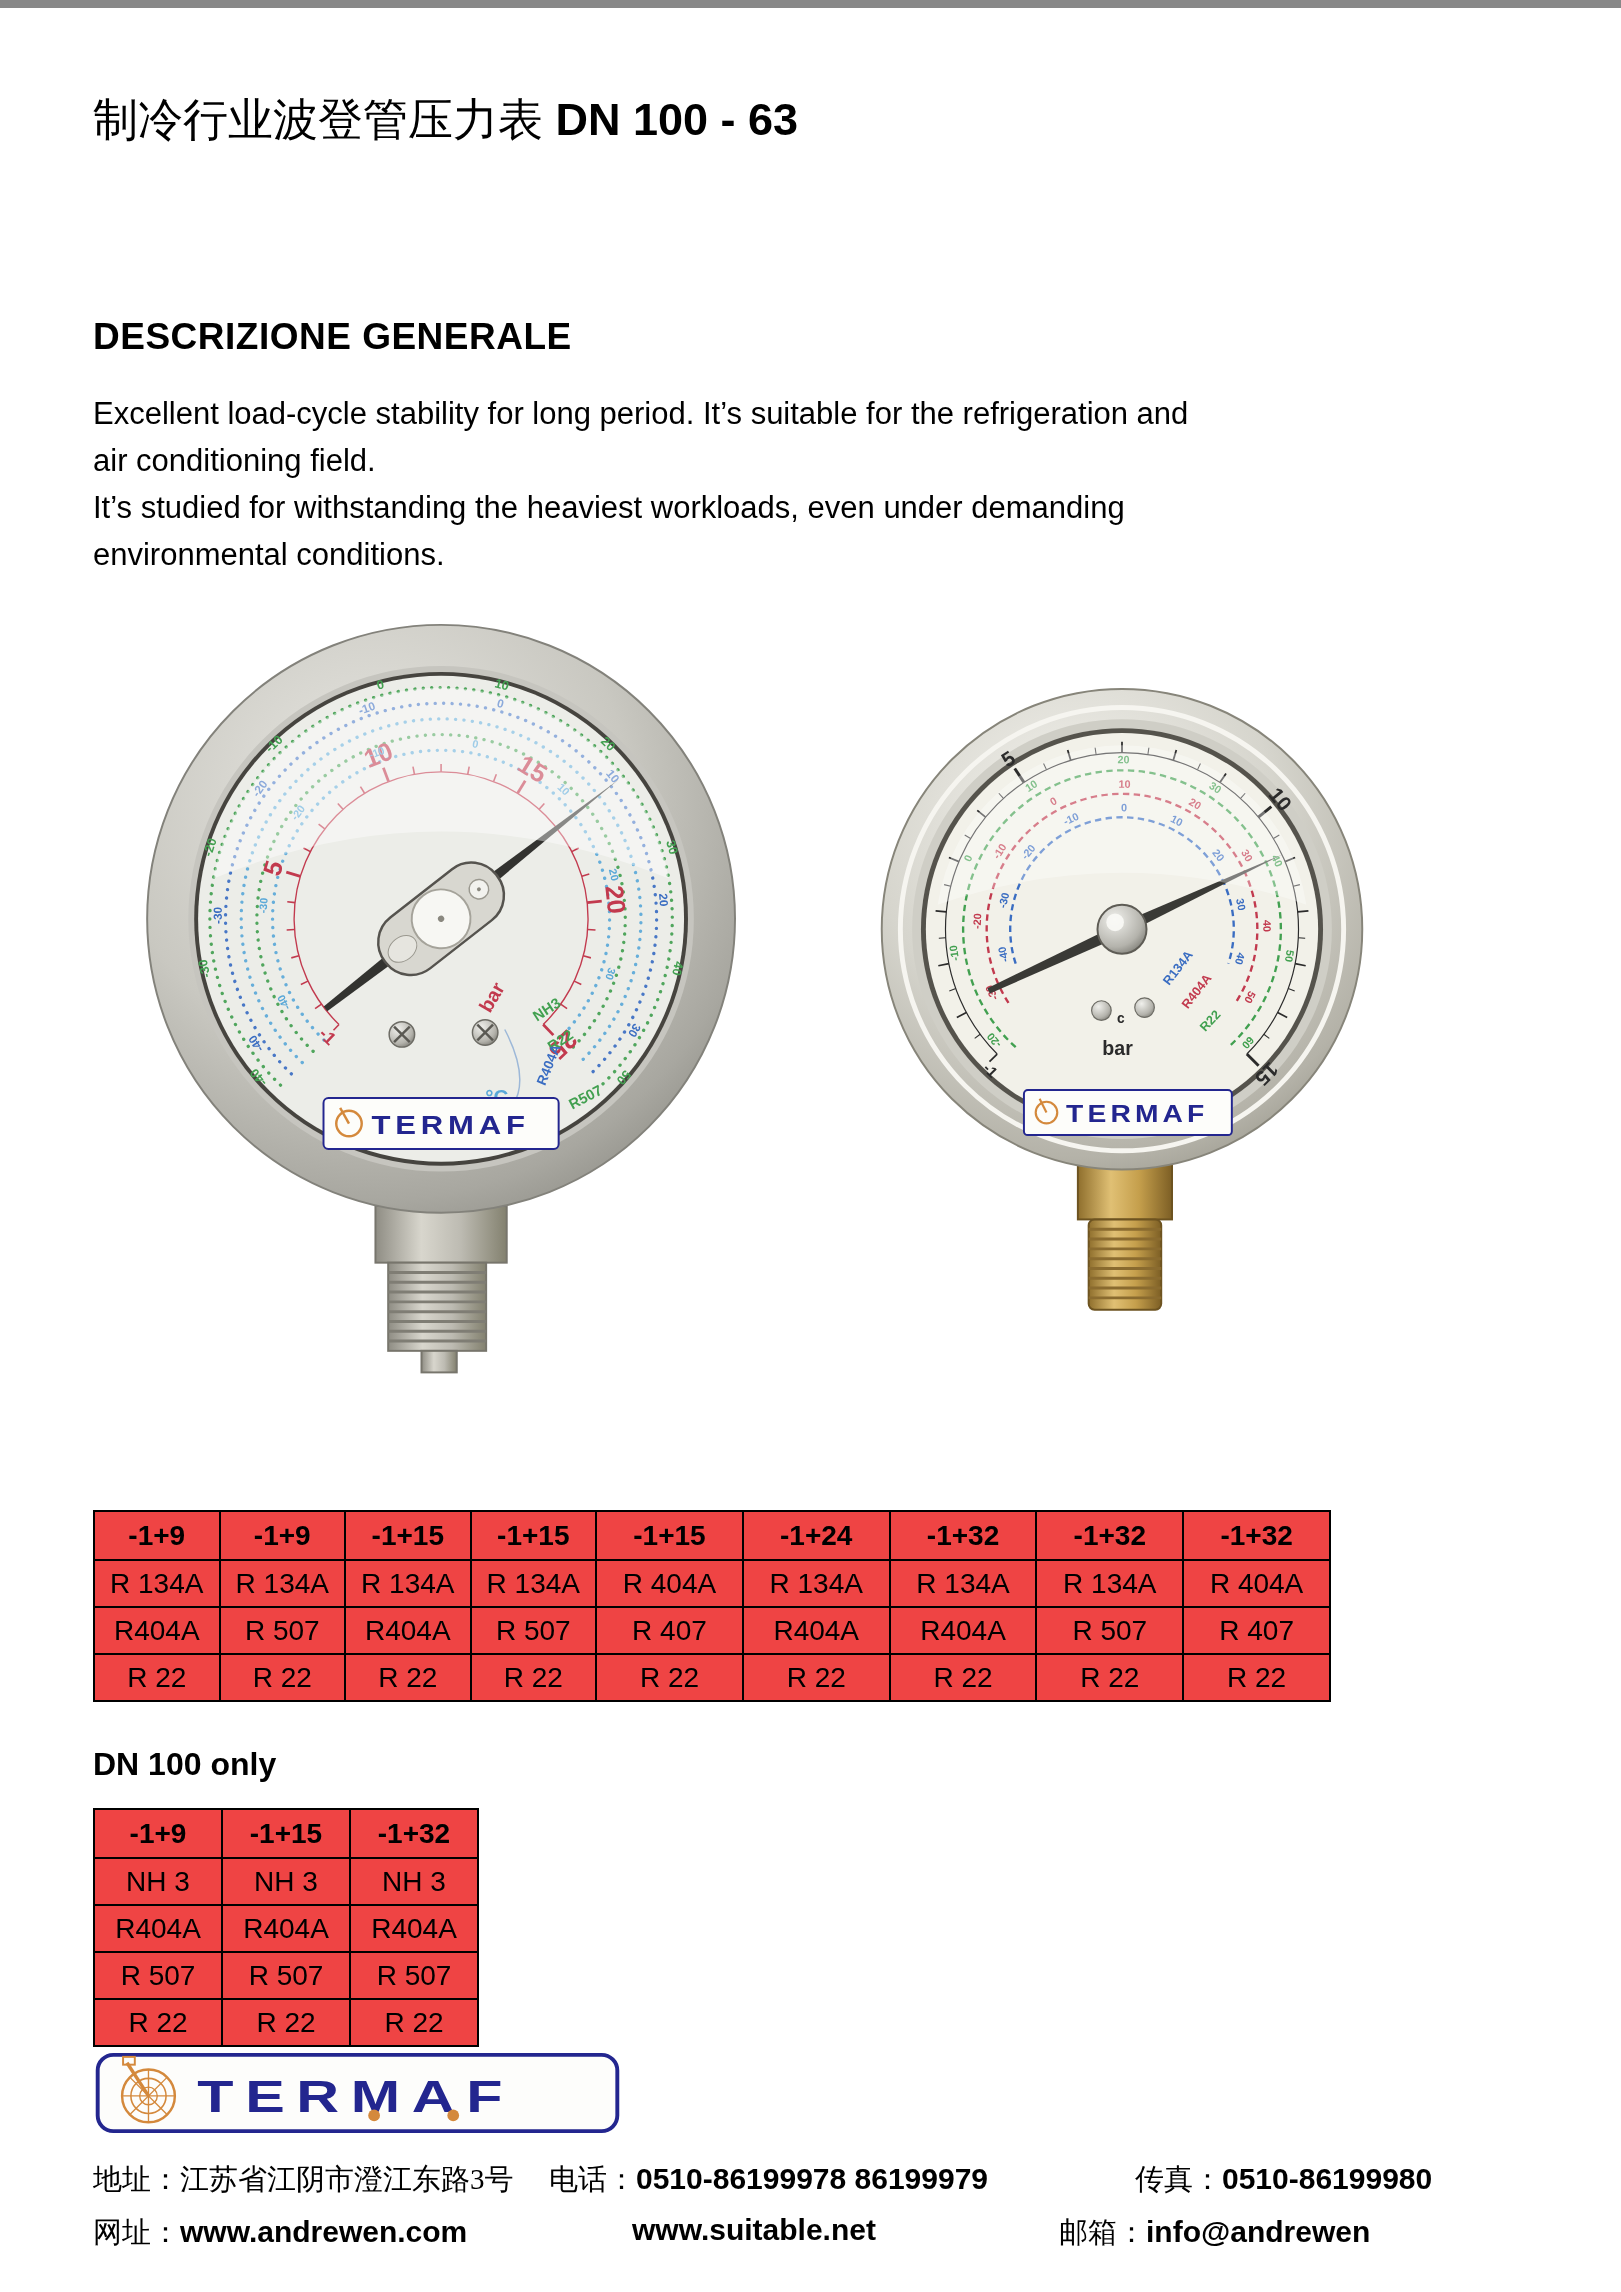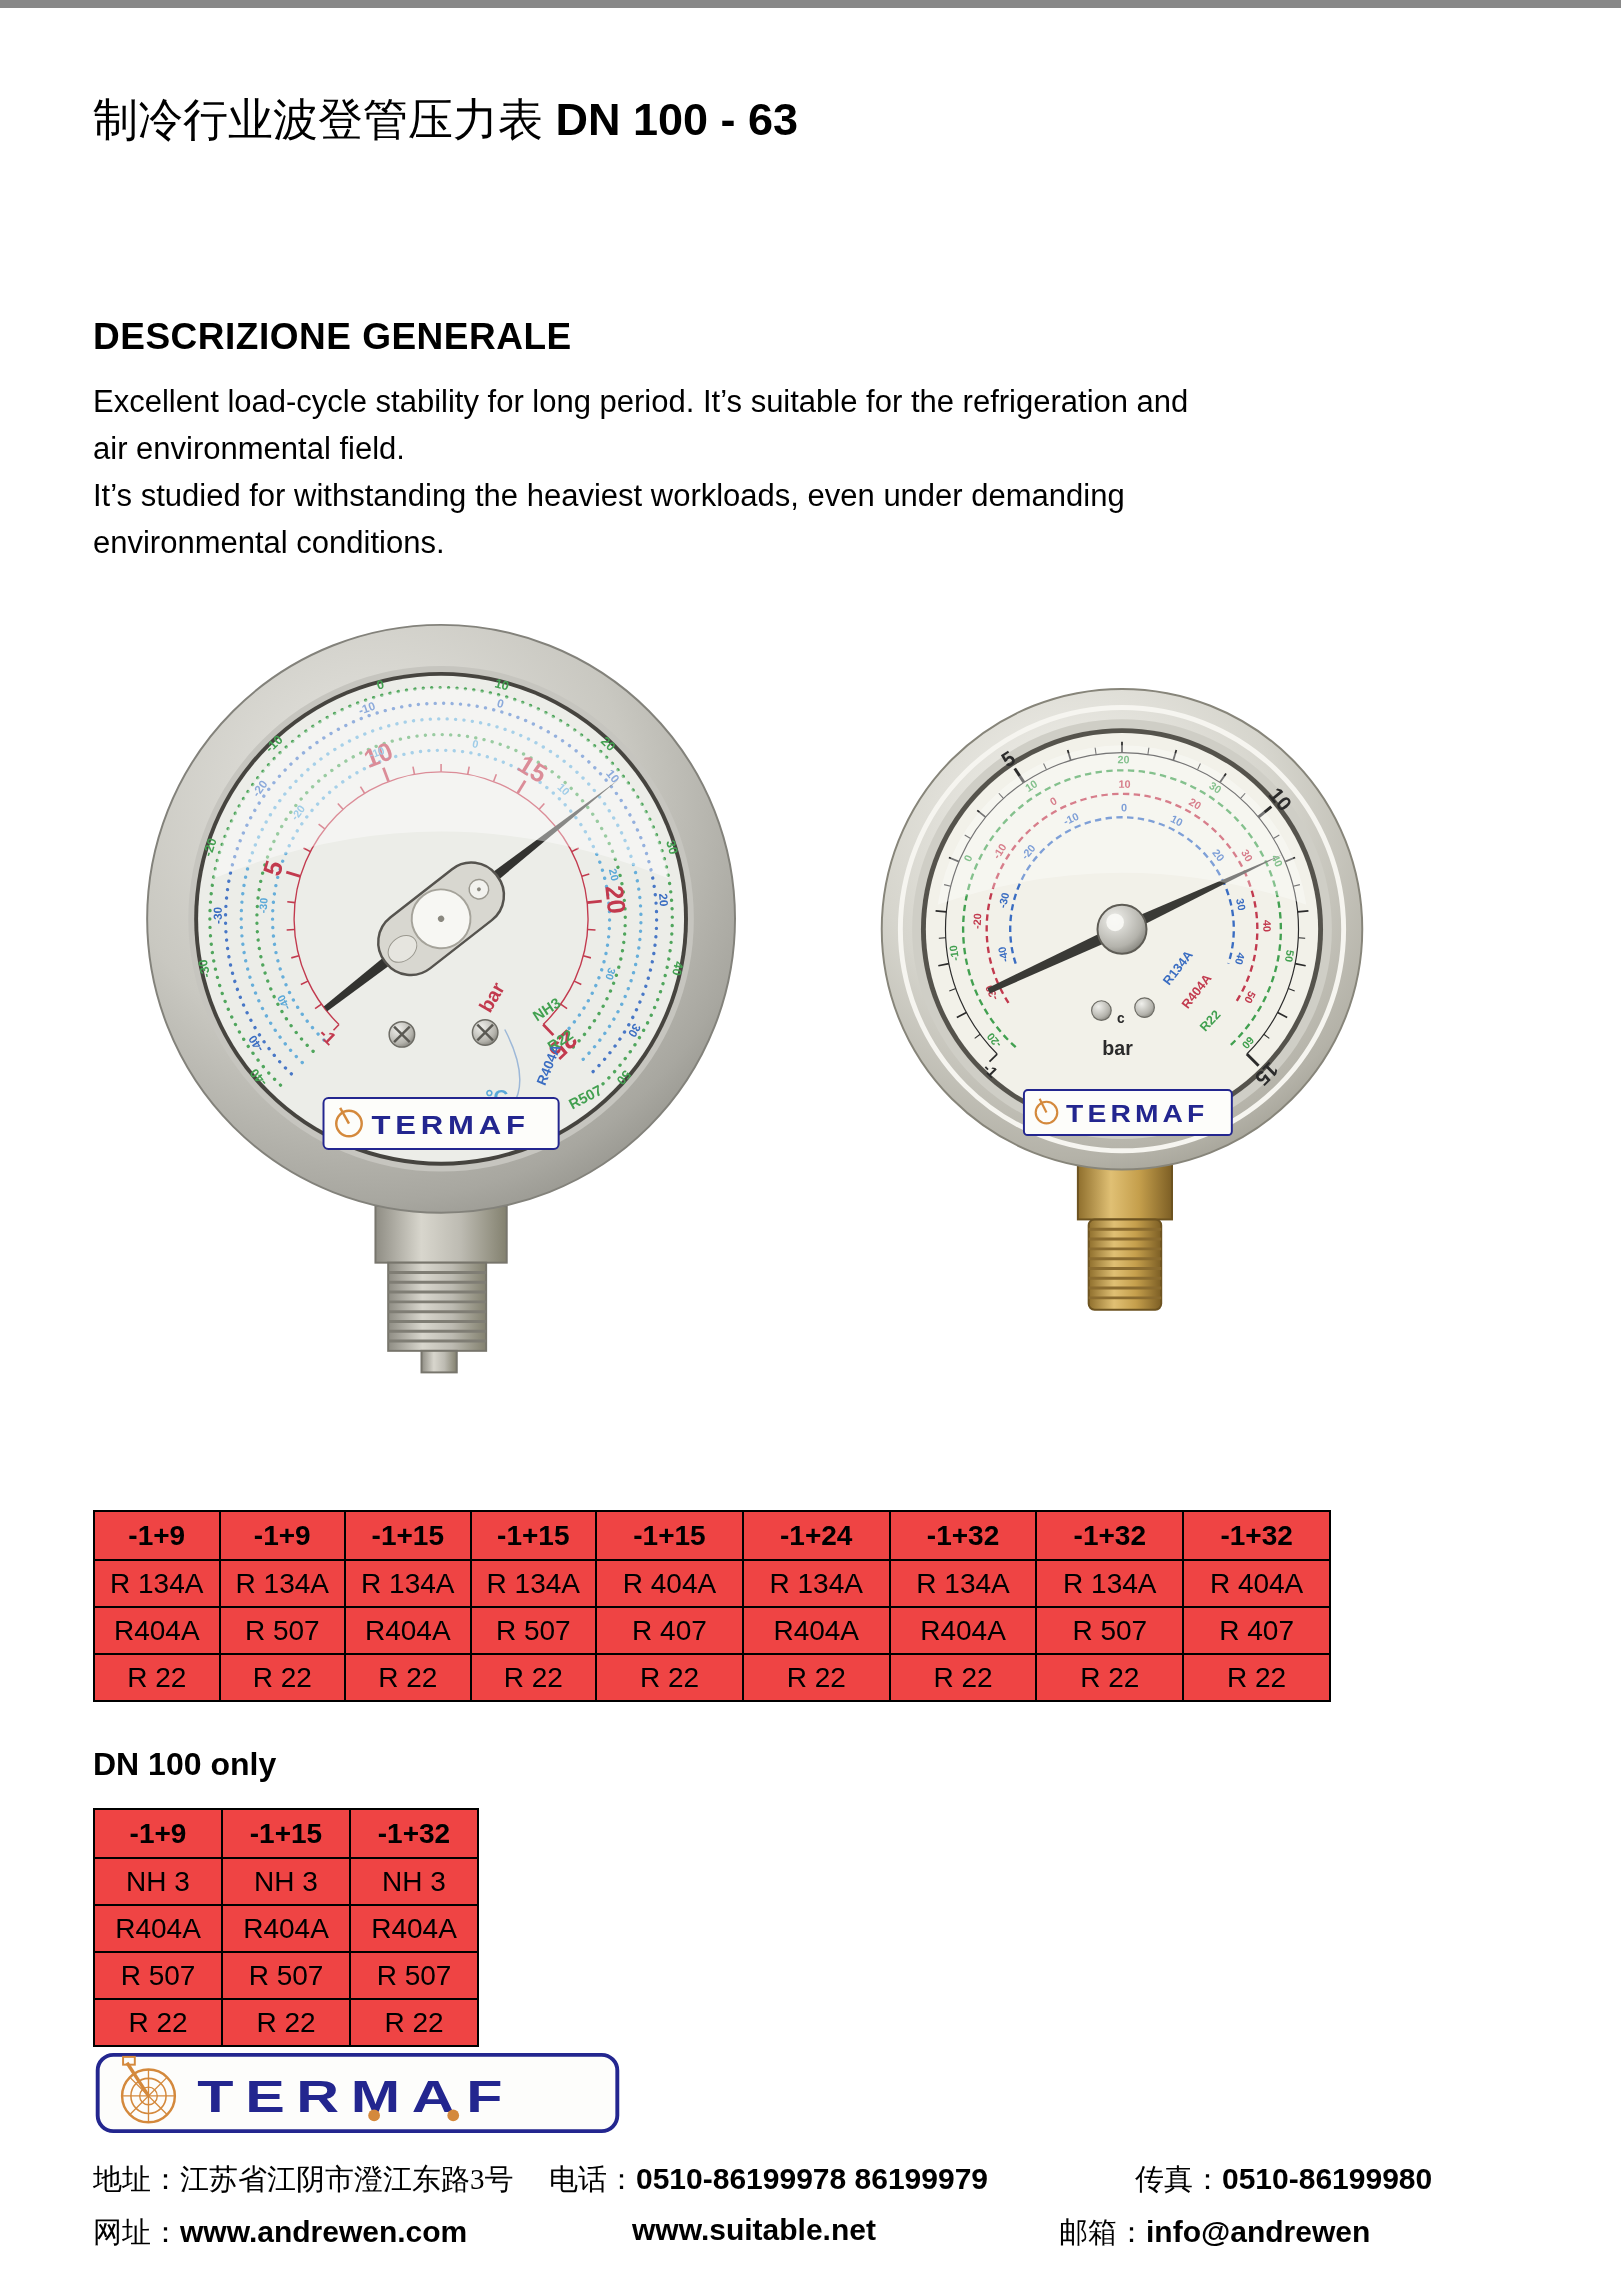--- a/index.html
+++ b/index.html
@@ -5,21 +5,21 @@
   html,body{margin:0;padding:0;background:#888;}
   .page{
     position:relative;width:1621px;height:2293px;background:#ffffff;
     margin:8px auto;font-family:"Liberation Sans",sans-serif;color:#000;overflow:hidden;
   }
   .abs{position:absolute;}
   .doc-title{left:93px;top:82px;font-size:45px;white-space:nowrap;}
   .doc-title .cn{font-family:"Liberation Serif",serif;font-weight:500;}
   .doc-title .model{font-family:"Liberation Sans",sans-serif;font-weight:bold;}
   .h1{left:93px;top:308px;font-size:37px;font-weight:bold;letter-spacing:0.5px;}
-  .para{left:93px;top:370px;font-size:31px;line-height:47px;}
+  .para{left:93px;top:382px;font-size:31px;line-height:47px;}
   .h2{left:93px;top:1431px;font-size:37px;font-weight:bold;}
   .h3{left:93px;top:1738px;font-size:32px;font-weight:bold;}
   table.ranges{border-collapse:collapse;table-layout:fixed;border:2.9px solid #000;background:#ef4444;}
   table.ranges th,table.ranges td{
     border:2px solid #000;text-align:center;vertical-align:middle;
     font-size:28px;padding:0;height:45px;font-family:"Liberation Sans",sans-serif;
   }
   table.ranges th{font-weight:bold;border-bottom:2.9px solid #000;height:47px;}
   .big-table{left:93px;top:1502px;width:1238px;}
   .small-table{left:93px;top:1800px;width:386px;}
@@ -37,21 +37,21 @@
 <div class="page">
 
   <div class="abs doc-title">
     <span class="cn">制冷行业波登管压力表</span>
     <span class="model">DN 100 - 63</span>
   </div>
 
   <div class="abs h1">DESCRIZIONE GENERALE</div>
   <div class="abs para">
     <div>Excellent load-cycle stability for long period. It’s suitable for the refrigeration and</div>
-    <div>air environmental field.</div>
+    <div>air conditioning field.</div>
     <div>It’s studied for withstanding the heaviest workloads, even under demanding</div>
     <div>environmental conditions.</div>
   </div>
 
   <svg class="abs" style="left:140px;top:610px" width="610" height="774" viewBox="0 0 622 790">
     <defs>
       <radialGradient id="mgradL" cx="38%" cy="30%" r="80%">
         <stop offset="0%" stop-color="#e8e7e2"></stop>
           <stop offset="55%" stop-color="#c9c8c1"></stop>
         <stop offset="85%" stop-color="#a8a7a0"></stop>

